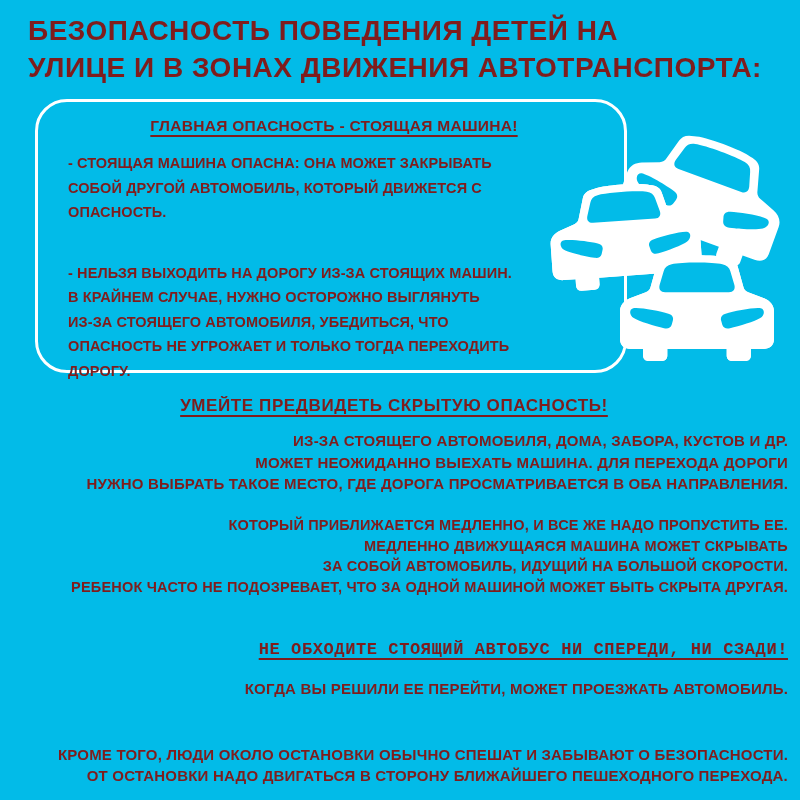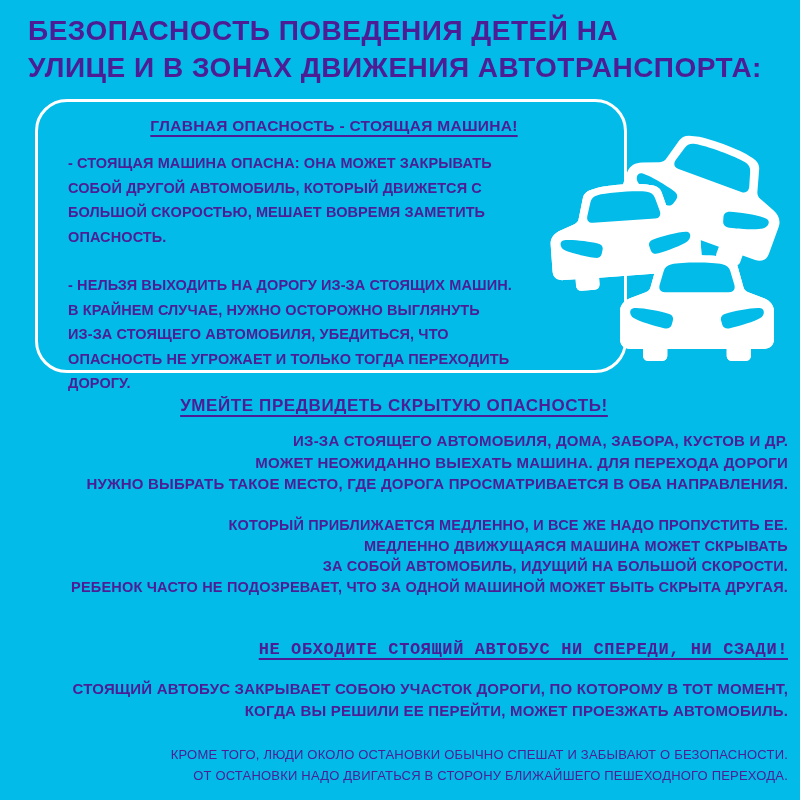--- a/index.html
+++ b/index.html
@@ -1,21 +1,21 @@
 <!DOCTYPE html>
 <html><head>
 <meta charset="utf-8">
 <style>
   html,body{margin:0;padding:0;}
   .page{
     position:relative;
     width:800px;height:800px;
     overflow:hidden;
     font-family:"Liberation Sans","DejaVu Sans",sans-serif;
-    color:#4c1d95;
+    color:#7f1d1d;
     background:#02bbe8;
   }
   .page *{box-sizing:border-box;}
   .title{
     position:absolute;left:28px;top:12px;
     font-size:28px;line-height:37px;font-weight:bold;letter-spacing:0.5px;
     white-space:nowrap;
   }
   .danger-box{
     position:absolute;left:35px;top:99px;width:592px;height:274px;
@@ -23,50 +23,49 @@
     padding:15px 24px 0 30px;
   }
   .danger-box .box-heading{
     text-align:center;
     font-size:15.5px;font-weight:bold;letter-spacing:0.3px;
     text-decoration:underline;text-decoration-thickness:2px;text-underline-offset:4px;
     margin-bottom:16px;white-space:nowrap;
   }
   .lines div{white-space:nowrap;}
   .box-par{font-size:14.5px;font-weight:bold;line-height:24.5px;letter-spacing:0.1px;}
-  .box-par.second{margin-top:24px;}
+  .box-par.second{margin-top:36px;}
   .cars-icon{position:absolute;left:545px;top:106px;width:255px;height:268px;}
   .r-block{position:absolute;right:12px;left:0;text-align:right;}
   .r-heading{
     font-size:17px;font-weight:bold;letter-spacing:0.6px;white-space:nowrap;
     text-decoration:underline;text-decoration-thickness:2px;text-underline-offset:4px;
   }
   .h2-pos{top:396px;text-align:center;}
   .p1-pos{top:430px;font-size:15px;font-weight:bold;line-height:21.5px;letter-spacing:0.2px;}
   .p2-pos{top:515px;font-size:14.5px;font-weight:bold;line-height:20.5px;letter-spacing:0.2px;}
   .h3-pos{top:640px;font-family:Liberation Mono, monospace;}
   .p3-pos{top:678px;font-size:15px;font-weight:bold;line-height:22px;letter-spacing:0.2px;}
-  .p4-pos{top:744px;font-size:13px;font-weight:normal;line-height:21px;letter-spacing:0.2px;}
+  .p4-pos{top:744px;font-size:15px;font-weight:bold;line-height:21px;letter-spacing:0.2px;}
 </style>
 </head>
 <body>
 
 <div class="page">
 
   <div class="title lines">
       <div>БЕЗОПАСНОСТЬ ПОВЕДЕНИЯ ДЕТЕЙ НА</div>
       <div>УЛИЦЕ И В ЗОНАХ ДВИЖЕНИЯ АВТОТРАНСПОРТА:</div>
     </div>
 
   <div class="danger-box">
     <div class="box-heading">ГЛАВНАЯ ОПАСНОСТЬ - СТОЯЩАЯ МАШИНА!</div>
     <div class="box-par lines">
         <div>- СТОЯЩАЯ МАШИНА ОПАСНА: ОНА МОЖЕТ ЗАКРЫВАТЬ</div>
         <div>СОБОЙ ДРУГОЙ АВТОМОБИЛЬ, КОТОРЫЙ ДВИЖЕТСЯ С</div>
-        <div>БОЛЬШОЙ СКОРОСТЬЮ, МЕШАЕТ ВОВРЕМЯ ЗАМЕТИТЬ</div>
         <div>ОПАСНОСТЬ.</div>
       </div>
     <div class="box-par second lines">
         <div>-  НЕЛЬЗЯ ВЫХОДИТЬ НА ДОРОГУ ИЗ-ЗА СТОЯЩИХ МАШИН.</div>
         <div>В КРАЙНЕМ СЛУЧАЕ, НУЖНО ОСТОРОЖНО ВЫГЛЯНУТЬ</div>
         <div>ИЗ-ЗА СТОЯЩЕГО АВТОМОБИЛЯ, УБЕДИТЬСЯ, ЧТО</div>
         <div>ОПАСНОСТЬ НЕ УГРОЖАЕТ И ТОЛЬКО ТОГДА ПЕРЕХОДИТЬ</div>
         <div>ДОРОГУ.</div>
       </div>
   </div>
@@ -127,21 +126,20 @@
   <div class="r-block p2-pos lines">
       <div>КОТОРЫЙ ПРИБЛИЖАЕТСЯ МЕДЛЕННО, И ВСЕ ЖЕ НАДО ПРОПУСТИТЬ ЕЕ.</div>
       <div>МЕДЛЕННО ДВИЖУЩАЯСЯ МАШИНА МОЖЕТ СКРЫВАТЬ</div>
       <div>ЗА СОБОЙ АВТОМОБИЛЬ, ИДУЩИЙ НА БОЛЬШОЙ СКОРОСТИ.</div>
       <div>РЕБЕНОК ЧАСТО НЕ ПОДОЗРЕВАЕТ, ЧТО ЗА ОДНОЙ МАШИНОЙ МОЖЕТ БЫТЬ СКРЫТА ДРУГАЯ.</div>
     </div>
 
   <div class="r-block r-heading h3-pos">НЕ ОБХОДИТЕ СТОЯЩИЙ АВТОБУС НИ СПЕРЕДИ, НИ СЗАДИ!</div>
 
   <div class="r-block p3-pos lines">
-      <div>СТОЯЩИЙ АВТОБУС ЗАКРЫВАЕТ СОБОЮ УЧАСТОК ДОРОГИ, ПО КОТОРОМУ В ТОТ МОМЕНТ,</div>
       <div>КОГДА ВЫ РЕШИЛИ ЕЕ ПЕРЕЙТИ, МОЖЕТ ПРОЕЗЖАТЬ АВТОМОБИЛЬ.</div>
     </div>
 
   <div class="r-block p4-pos lines">
       <div>КРОМЕ ТОГО, ЛЮДИ ОКОЛО ОСТАНОВКИ ОБЫЧНО СПЕШАТ И ЗАБЫВАЮТ О БЕЗОПАСНОСТИ.</div>
       <div>ОТ ОСТАНОВКИ НАДО ДВИГАТЬСЯ В СТОРОНУ БЛИЖАЙШЕГО ПЕШЕХОДНОГО ПЕРЕХОДА.</div>
     </div>
 
 </div>
 

